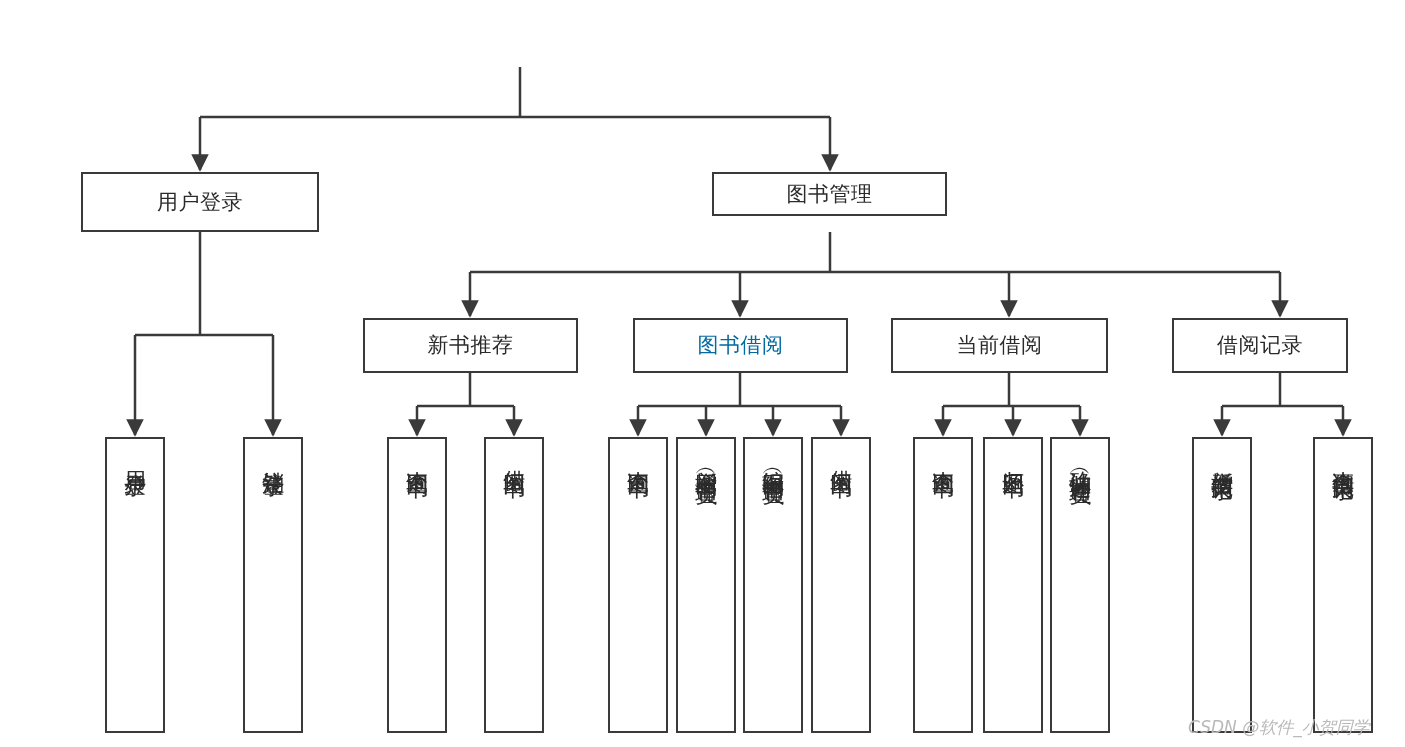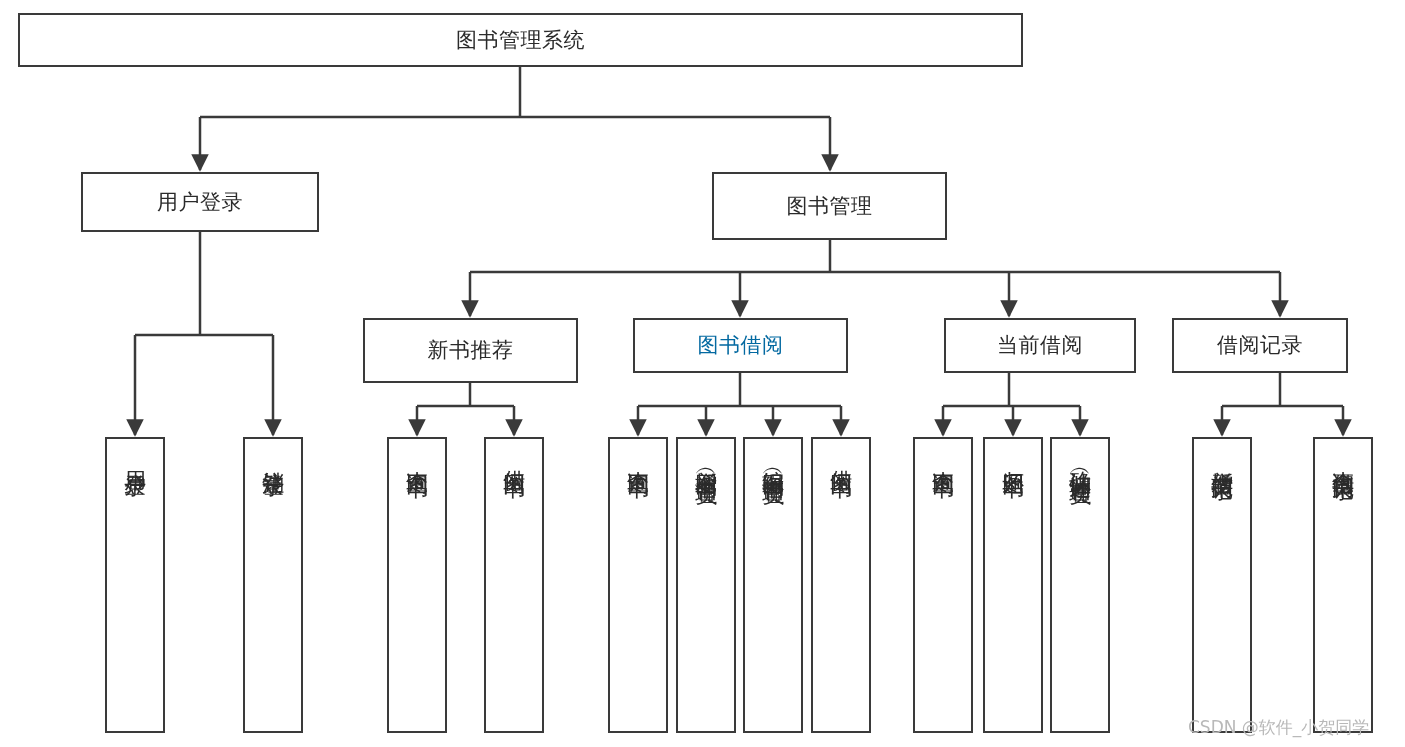--- a/index.html
+++ b/index.html
@@ -114,38 +114,35 @@
       <path d="M 1013 406 L 1013 435" marker-end="url(#arrow)"></path>
       <path d="M 1080 406 L 1080 435" marker-end="url(#arrow)"></path>
 
       <path d="M 1280 373 L 1280 406"></path>
       <path d="M 1222 406 L 1343 406"></path>
       <path d="M 1222 406 L 1222 435" marker-end="url(#arrow)"></path>
       <path d="M 1343 406 L 1343 435" marker-end="url(#arrow)"></path>
     </g>
   </svg>
 
-  <div class="node" id="node-root" style="left: 18px; top: 13px; width: 1005px; height: 54px; border-color: rgb(58, 58, 58);">
-    <span class="node-label" style="color: rgb(43, 43, 43);">图书管理系统</span>
-  </div>
 
   <div class="node" id="node-l2-0" style="left: 81px; top: 172px; width: 238px; height: 60px; border-color: rgb(58, 58, 58);">
     <span class="node-label" style="color: rgb(43, 43, 43);">用户登录</span>
   </div>
-  <div class="node" id="node-l2-1" style="left: 712px; top: 172px; width: 235px; height: 68px; border-color: rgb(58, 58, 58);">
+  <div class="node" id="node-l2-1" style="left: 712px; top: 172px; width: 235px; height: 44px; border-color: rgb(58, 58, 58);">
     <span class="node-label" style="color: rgb(43, 43, 43);">图书管理</span>
   </div>
 
-  <div class="node" id="node-l3-0" style="left: 363px; top: 318px; width: 215px; height: 65px; border-color: rgb(58, 58, 58);">
+  <div class="node" id="node-l3-0" style="left: 363px; top: 318px; width: 215px; height: 55px; border-color: rgb(58, 58, 58);">
     <span class="node-label" style="color: rgb(43, 43, 43);">新书推荐</span>
   </div>
   <div class="node" id="node-l3-1" style="left: 633px; top: 318px; width: 215px; height: 55px; border-color: rgb(58, 58, 58);">
     <span class="node-label" style="color: #0369a1;">图书借阅</span>
   </div>
-  <div class="node" id="node-l3-2" style="left: 944px; top: 318px; width: 192px; height: 55px; border-color: rgb(58, 58, 58);">
+  <div class="node" id="node-l3-2" style="left: 891px; top: 318px; width: 217px; height: 55px; border-color: rgb(58, 58, 58);">
     <span class="node-label" style="color: rgb(43, 43, 43);">当前借阅</span>
   </div>
   <div class="node" id="node-l3-3" style="left: 1172px; top: 318px; width: 176px; height: 55px; border-color: rgb(58, 58, 58);">
     <span class="node-label" style="color: rgb(43, 43, 43);">借阅记录</span>
   </div>
 
   <div class="node vertical" id="node-leaf-0" style="left: 105px; top: 437px; width: 60px; height: 296px; border-color: rgb(58, 58, 58);">
     <span class="node-label" style="color: rgb(43, 43, 43);">用户登录</span>
   </div>
   <div class="node vertical" id="node-leaf-1" style="left: 243px; top: 437px; width: 60px; height: 296px; border-color: rgb(58, 58, 58);">
@@ -178,15 +175,15 @@
   <div class="node vertical" id="node-leaf-10" style="left: 1050px; top: 437px; width: 60px; height: 296px; border-color: rgb(58, 58, 58);">
     <span class="node-label" style="color: rgb(43, 43, 43);">确认归还（管理员）</span>
   </div>
   <div class="node vertical" id="node-leaf-11" style="left: 1192px; top: 437px; width: 60px; height: 296px; border-color: rgb(58, 58, 58);">
     <span class="node-label" style="color: rgb(43, 43, 43);">新增借阅记录</span>
   </div>
   <div class="node vertical" id="node-leaf-12" style="left: 1313px; top: 437px; width: 60px; height: 296px; border-color: rgb(58, 58, 58);">
     <span class="node-label" style="color: rgb(43, 43, 43);">查询借阅记录</span>
   </div>
 
-  <div class="watermark" id="watermark" style="left: 1188px; top: 716px; color: rgb(185, 185, 185);">CSDN @软件_小贺同学</div>
+  <div class="watermark" id="watermark" style="left: 1188px; top: 716px; color: rgb(185, 185, 185); font-style: italic;">CSDN @软件_小贺同学</div>
 
 </div>
 
 </body></html>

